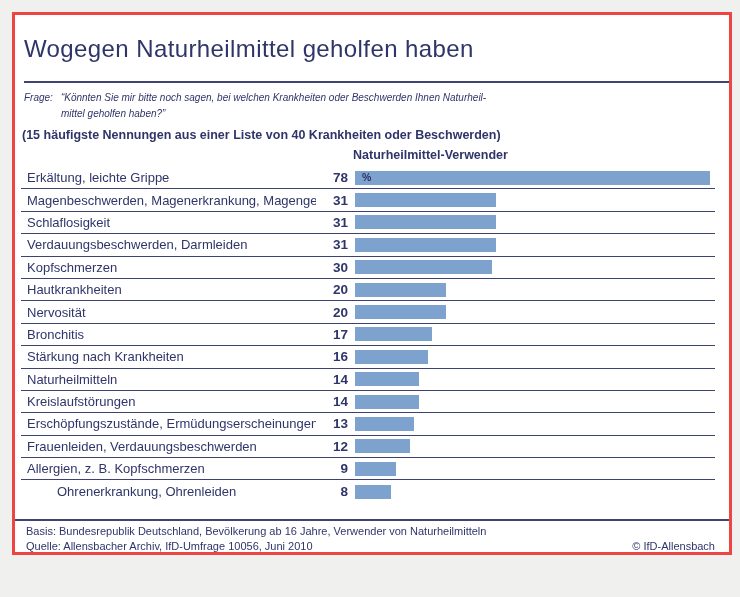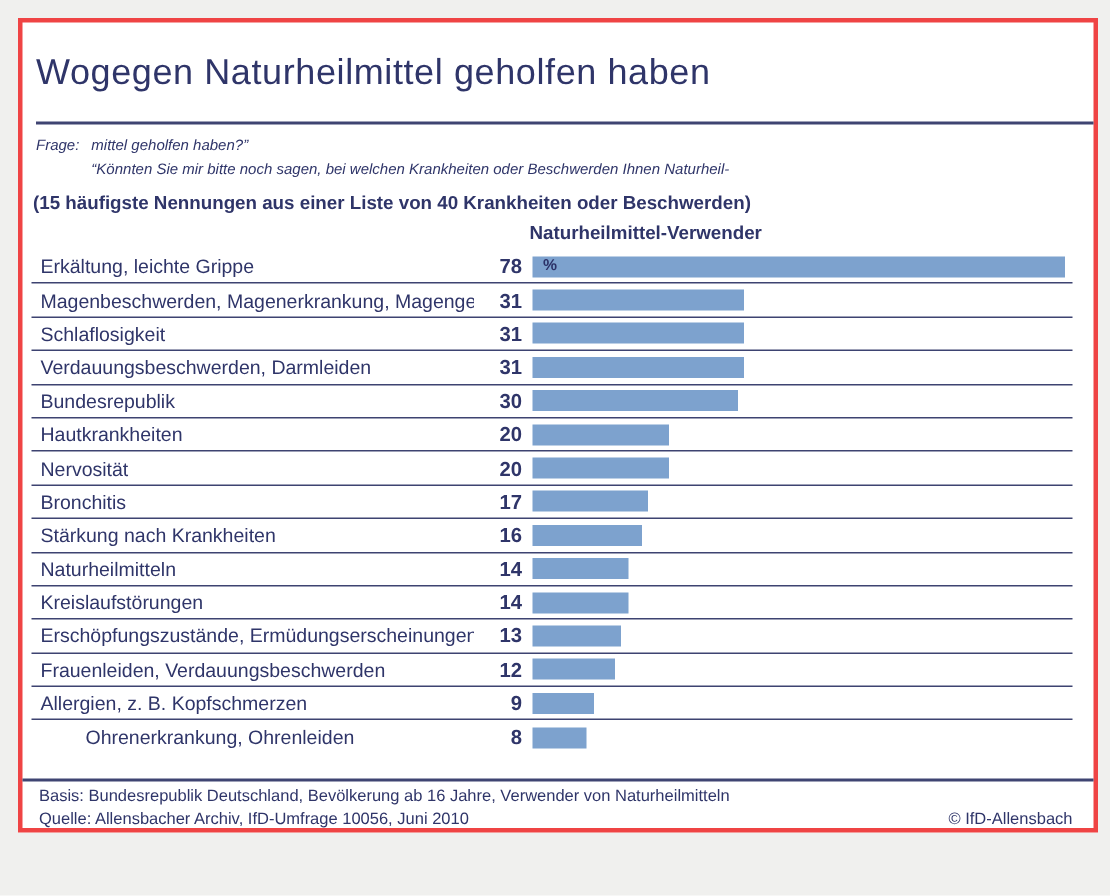--- a/index.html
+++ b/index.html
@@ -77,22 +77,22 @@
 
 <div class="page">
 
   <h1 class="title">Wogegen Naturheilmittel geholfen haben</h1>
 
   <div class="title-rule"></div>
 
   <div class="question">
     <span class="q-label">Frage:</span>
     <span class="q-text">
+      <span class="q-line">“Könnten Sie mir bitte noch sagen, bei welchen Krankheiten oder Beschwerden Ihnen Naturheil-</span>
       <span class="q-line">mittel geholfen haben?”</span>
-      <span class="q-line">“Könnten Sie mir bitte noch sagen, bei welchen Krankheiten oder Beschwerden Ihnen Naturheil-</span>
     </span>
   </div>
 
   <div class="note">(15 häufigste Nennungen aus einer Liste von 40 Krankheiten oder Beschwerden)</div>
 
   <div class="col-header">Naturheilmittel-Verwender</div>
 
   <div class="rows">
       <div class="row">
         <span class="row-label">Erkältung, leichte Grippe</span>
@@ -118,21 +118,21 @@
         </span>
       </div>
       <div class="row">
         <span class="row-label">Verdauungsbeschwerden, Darmleiden</span>
         <span class="row-value">31</span>
         <span class="row-barwrap">
           <span class="bar" style="width: 141px; background: rgb(125, 162, 206);"></span>
         </span>
       </div>
       <div class="row">
-        <span class="row-label">Bundesrepublik</span>
+        <span class="row-label">Kopfschmerzen</span>
         <span class="row-value">30</span>
         <span class="row-barwrap">
           <span class="bar" style="width: 137px; background: rgb(125, 162, 206);"></span>
         </span>
       </div>
       <div class="row">
         <span class="row-label">Hautkrankheiten</span>
         <span class="row-value">20</span>
         <span class="row-barwrap">
           <span class="bar" style="width: 91px; background: rgb(125, 162, 206);"></span>

